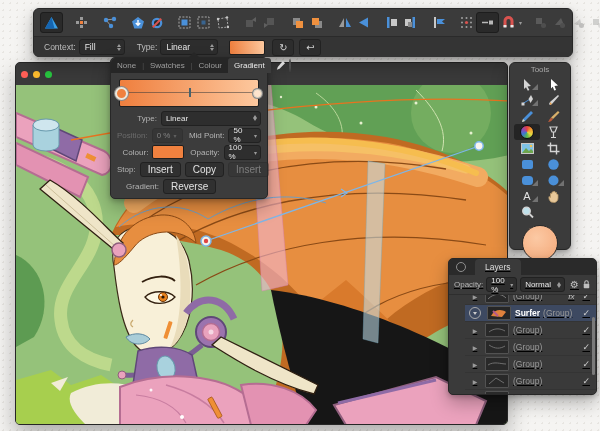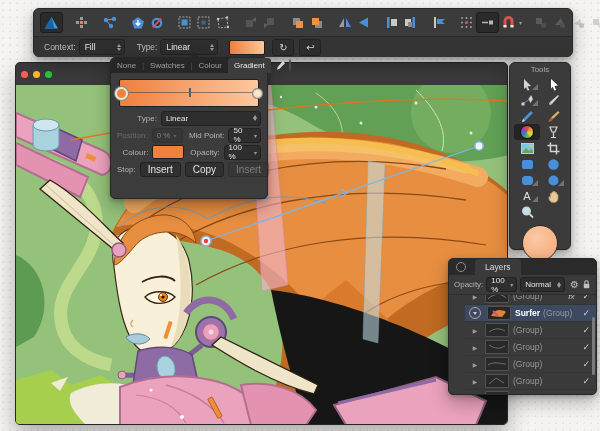--- a/index.html
+++ b/index.html
@@ -59,21 +59,21 @@
   
   #tools{left:509px;top:62px;width:62px;height:188px;z-index:40;}
   #tools .ttl{font-size:8px;color:#a8a8a8;text-align:center;height:13px;line-height:13px;}
   .tgrid{display:grid;grid-template-columns:1fr 1fr;row-gap:0px;padding:0 4px;}
   .tcell{height:16px;display:flex;align-items:center;justify-content:center;position:relative;}
   .tcell.sel{background:#242424;border-radius:3px;}
   .fillwheel{width:12px;height:12px;border-radius:50%;background:conic-gradient(#e84040,#f0a030,#e8d840,#58b84a,#3a78d0,#8a4ab8,#e84040);border:1px solid #111;}
   .bigswatch{width:34px;height:34px;border-radius:50%;margin:5px auto 0 auto;background:radial-gradient(circle at 40% 35%,#fbc9a4,#f5a878);border:1px solid #2a2a2a;}
   .subtri{position:absolute;right:2px;bottom:2px;width:0;height:0;border-left:3px solid transparent;border-top:3px solid transparent;border-right:3px solid #8a8a8a;border-bottom:3px solid #8a8a8a;opacity:.7;}
   
-  #layers{left:448px;top:258px;width:149px;height:137px;z-index:45;border-radius:5px;overflow:hidden;background:#3a3a3a;}
+  #layers{left:448px;top:258px;width:149px;height:137px;z-index:45;border-radius:5px;overflow:hidden;background:#3a3a3a;text-decoration:underline;}
   .lay-tabs{height:16px;background:#2a2a2a;display:flex;align-items:center;}
   .lay-tab{margin-left:9px;padding:0 10px;height:16px;line-height:17px;background:#3a3a3a;border-radius:4px 4px 0 0;color:#dcdcdc;font-size:8.5px;}
   .ringicon{width:8px;height:8px;border:1.5px solid #8e8e8e;border-radius:50%;margin-left:7px;}
   .lay-head{height:19px;display:flex;align-items:center;padding:0 5px;font-size:8px;color:#b5b5b5;gap:3px;background:#3a3a3a;border-bottom:1px solid #2e2e2e;}
   .lrows{position:relative;height:112px;overflow:hidden;padding-left:16px;}
   .lrow{height:16px;display:flex;align-items:center;padding-left:4px;font-size:8.5px;color:#9a9a9a;border-bottom:1px solid #343434;background:#3a3a3a;}
   .lrow.sel{background:#3d4961;}
   .disc{width:12px;text-align:center;color:#9a9a9a;font-size:6px;flex:0 0 auto;}
   .discirc{width:10px;height:10px;border:1px solid #aaa;border-radius:50%;display:flex;align-items:center;justify-content:center;margin-right:2px;flex:0 0 auto;}
   .discirc i{width:0;height:0;border-left:2.5px solid transparent;border-right:2.5px solid transparent;border-top:3.5px solid #ccc;display:block;}
@@ -448,20 +448,24 @@
           <span>100 %</span>
           <span class="dda">▾</span>
         </span>
     </div>
     <div class="gp-row">
       <span class="gp-lab">Stop:</span>
       <span class="gp-btn">Insert</span>
       <span class="gp-btn">Copy</span>
       <span class="gp-btn disabled">Insert</span>
     </div>
+    <div class="gp-row">
+      <span class="gp-lab">Gradient:</span>
+      <span class="gp-btn">Reverse</span>
+    </div>
   </div>
 
   <div id="tools" class="panel">
     <div class="ttl">Tools</div>
     <div class="tgrid">
       <span class="tcell">
           <svg width="13" height="13" viewBox="0 0 13 13">
             <path d="M3,1 L10,8 L6.5,8.4 L8.4,12 L6.8,12.8 L5,9.3 L3,11 Z" fill="#d4d4d4"></path>
           </svg>
           <span class="subtri"></span>

